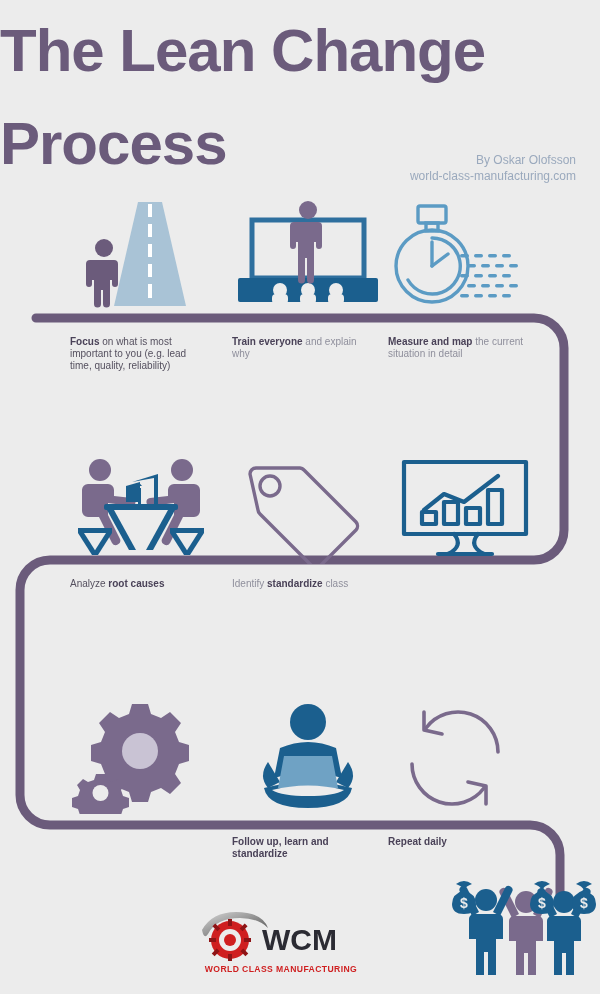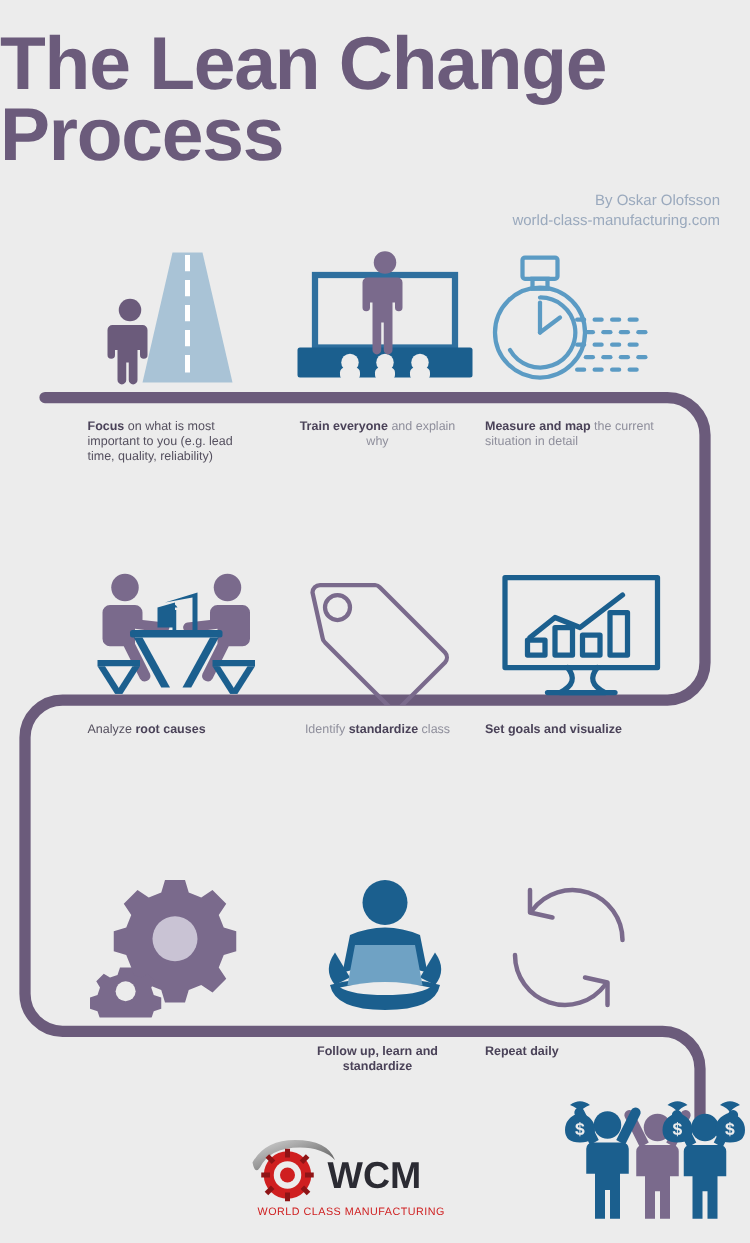--- a/index.html
+++ b/index.html
@@ -12,21 +12,21 @@
   }
   #stage{position:absolute;inset:0;}
 
   
   .title{
     position:absolute;left:0;top:22px;width:560px;
     text-align:left;
     font-size:60px;line-height:0.95;font-weight:bold;
     color:#6b5b7b;letter-spacing:-1px;
   }
-  .title .l2{display:block;}
+  .title .l2{display:block;margin-top:36px;}
   .byline{
     position:absolute;right:24px;top:152px;
     text-align:right;
     font-size:12px;line-height:1.35;
     color:#9aa9bd;
   }
 
   
   #pathsvg{position:absolute;left:0;top:0;width:600px;height:994px;pointer-events:none;}
 
@@ -39,37 +39,37 @@
     color:#55505f;
   }
   .txt b{font-weight:bold;color:#4a4258;}
   .txt .light{color:#8f8f9c;}
 
   
   .c1{left:70px;}
   .c2{left:228px;}
   .c3{left:388px;}
   .tc1{left:70px;}
-  .tc2{left:232px;text-align:center;}
+  .tc2{left:232px;}
   .tc3{left:388px;}
 
   
   .r1i{top:198px;}
   .r1t{top:336px;}
   .r2i{top:452px;}
   .r2t{top:578px;}
   .r3i{top:702px;}
   .r3t{top:836px;}
 
   
   #celebrate{position:absolute;left:452px;top:870px;width:148px;height:110px;}
   #logo{position:absolute;left:196px;top:908px;width:170px;height:72px;}
   .logo-cap{
     position:absolute;left:0;top:56px;width:170px;text-align:center;
-    font-size:8.6px;font-weight:normal;letter-spacing:0.4px;color:#cf1f20;
+    font-size:8.6px;font-weight:bold;letter-spacing:0.4px;color:#cf1f20;
   }
 </style>
 </head>
 <body>
 
 <div id="stage">
 
   <div class="title">
     <span>The Lean Change</span>
     <span class="l2">Process</span>
@@ -215,23 +215,20 @@
       </g>
     </svg>
   </div>
 
   <div class="txt tc1 r2t">
     <span>Analyze </span><b>root causes</b>
   </div>
   <div class="txt tc2 r2t">
     <span class="light">Identify </span><b>standardize</b><span class="light"> class</span>
   </div>
-  <div class="txt tc3 r2t">
-    <b>Set goals and visualize</b>
-  </div>
 
   <div class="icon-cell c1 r3i">
     <svg width="160" height="112" viewBox="0 0 160 112">
       <g fill="#7a6a8c">
         <path d="M62,2 h16 l3,10 l10,4 l9,-6 l11,11 l-6,9 l4,10 l10,3 v16 l-10,3 l-4,10 l6,9 l-11,11 l-9,-6 l-10,4 l-3,10 h-16 l-3,-10 l-10,-4 l-9,6 l-11,-11 l6,-9 l-4,-10 l-10,-3 v-16 l10,-3 l4,-10 l-6,-9 l11,-11 l9,6 l10,-4 z"></path>
         <path d="M26,72 h9 l2,6 l6,2 l5,-3 l6,6 l-3,5 l2,6 l6,2 v9 l-6,2 l-2,6 l3,5 l-6,6 l-5,-3 l-6,2 l-2,6 h-9 l-2,-6 l-6,-2 l-5,3 l-6,-6 l3,-5 l-2,-6 l-6,-2 v-9 l6,-2 l2,-6 l-3,-5 l6,-6 l5,3 l6,-2 z"></path>
       </g>
       <circle cx="70" cy="49" r="18" fill="#c9c3d4"></circle>
       <circle cx="30.5" cy="91" r="8" fill="#ececec"></circle>
     </svg>

